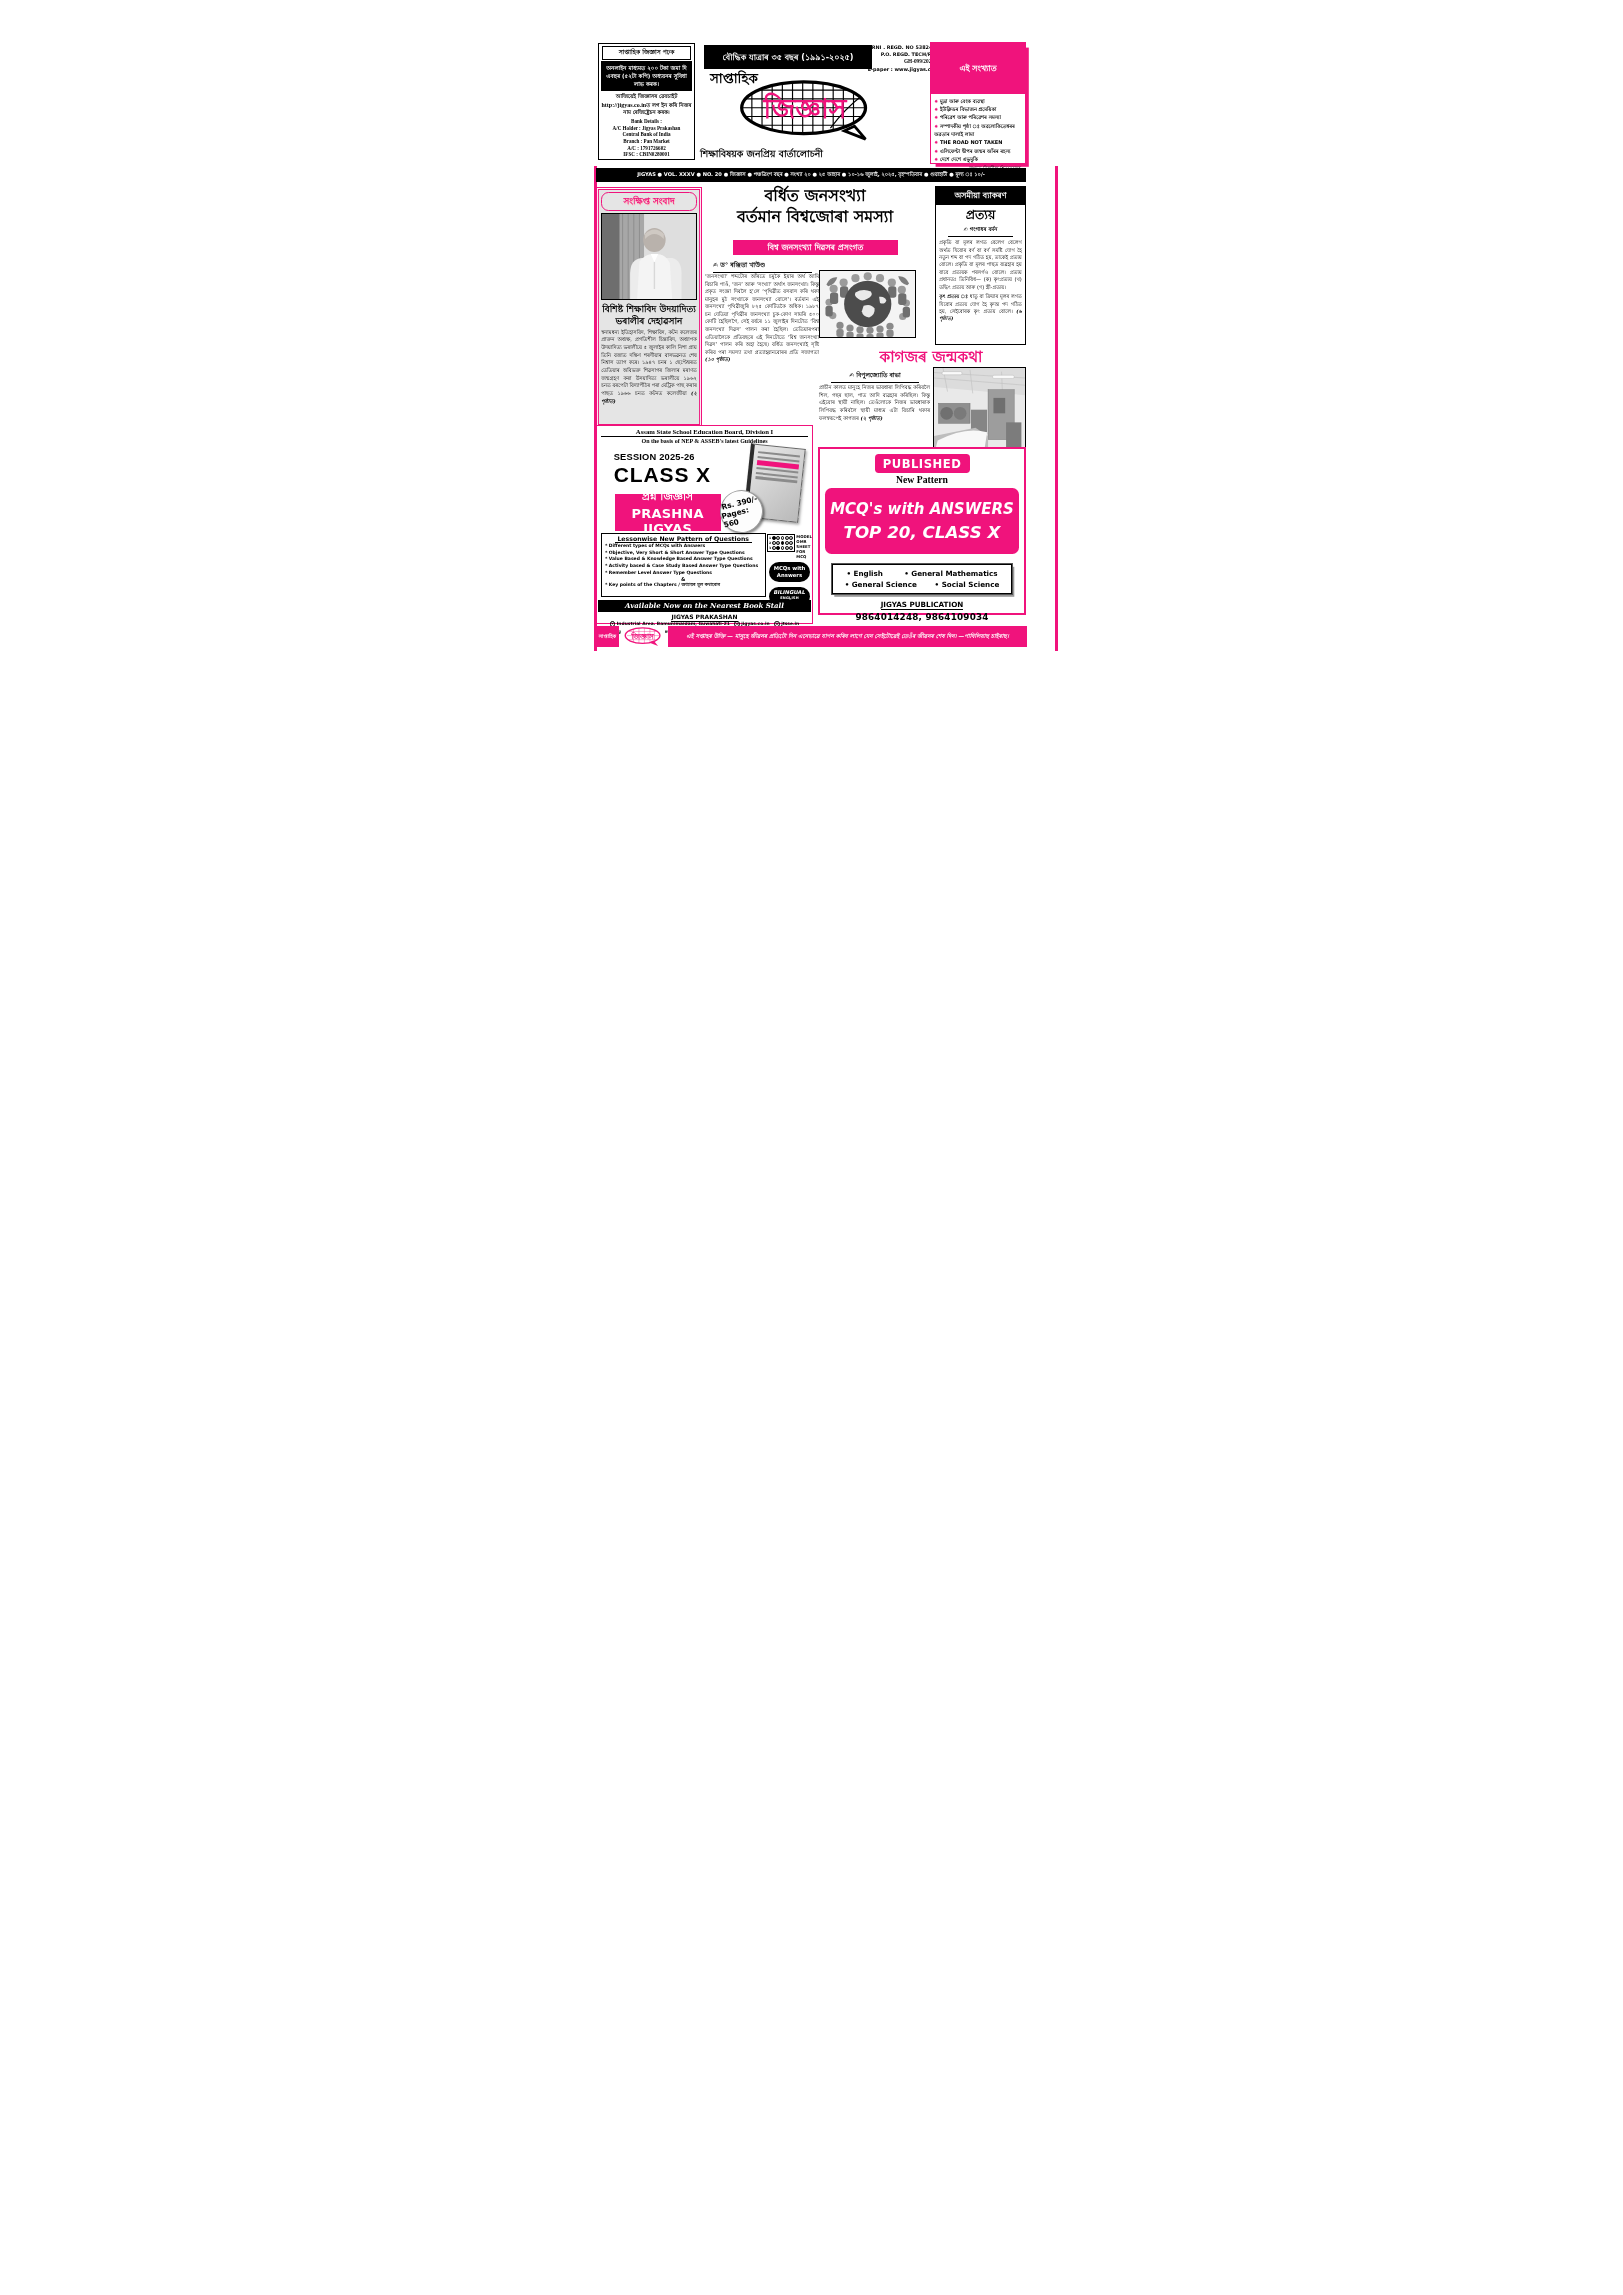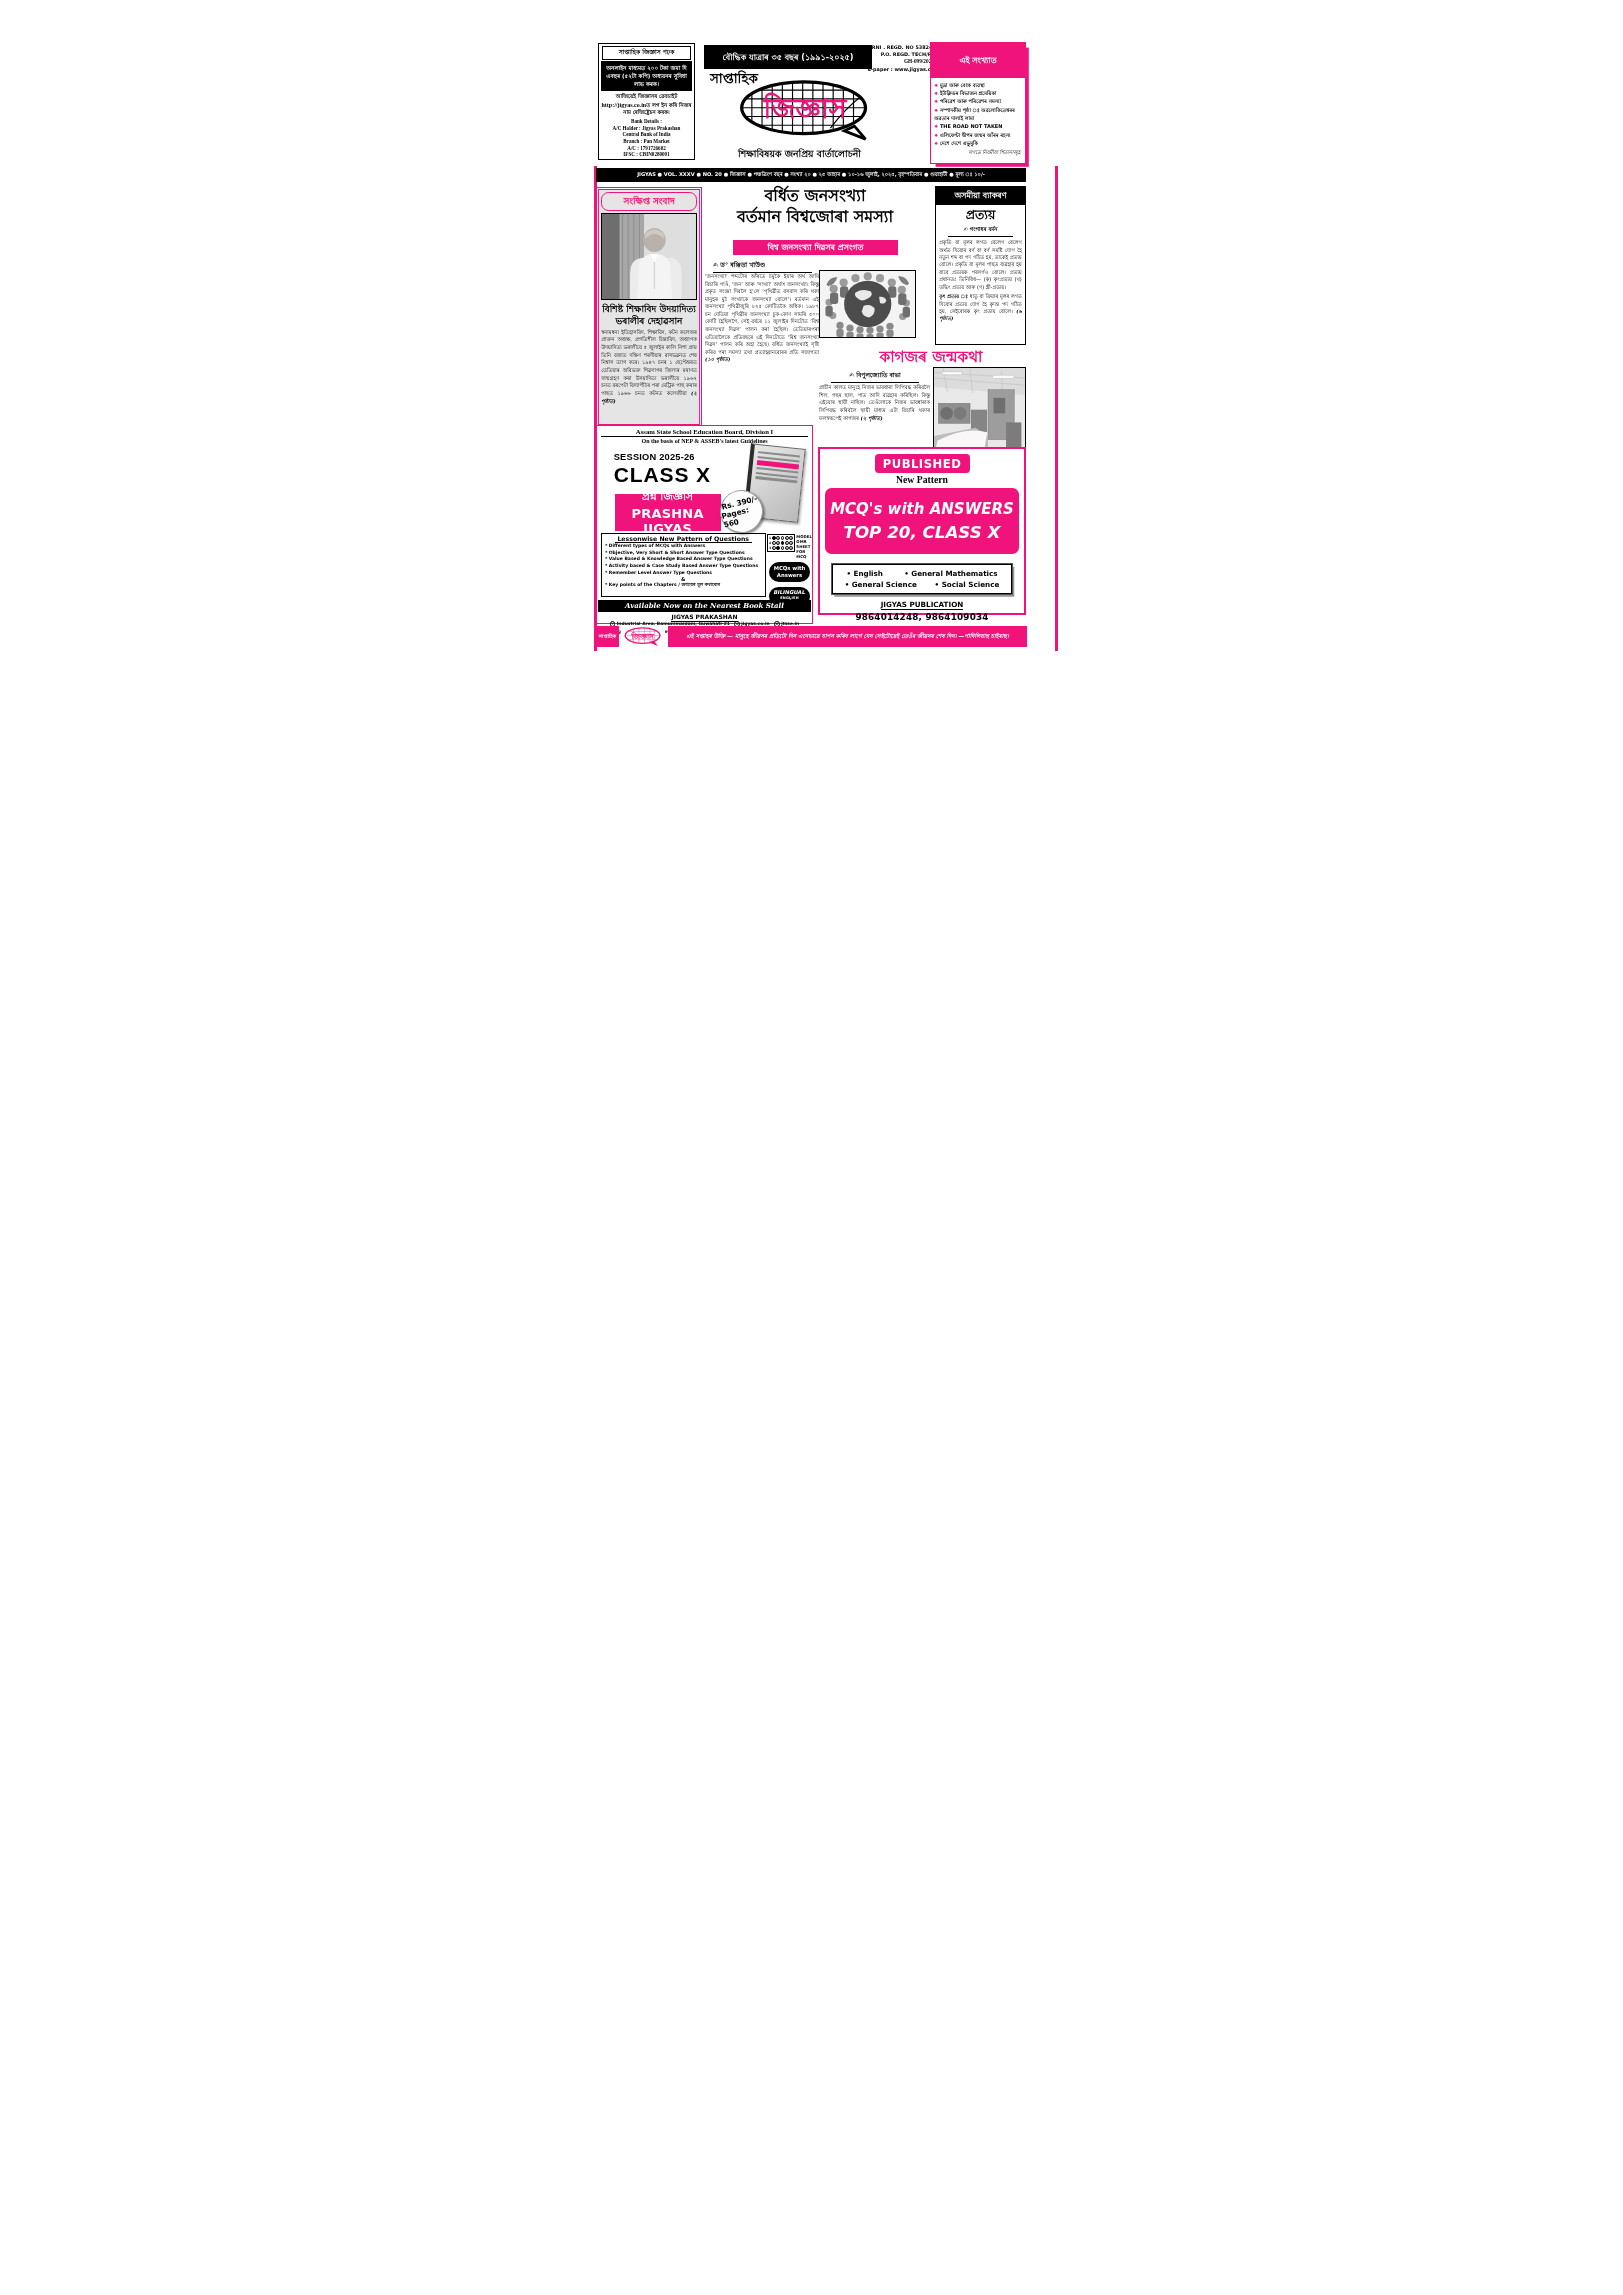--- a/index.html
+++ b/index.html
@@ -18,27 +18,27 @@
   .sub-top { border:0.9px solid #000; margin:0.5px 0.9px 1.4px; padding:0.5px 0.9px; text-align:center; font-weight:bold; font-size:6px; white-space:nowrap; overflow:hidden; }
   .sub-offer { background:#000; color:#fff; font-weight:bold; font-size:5.6px; text-align:center; padding:2.3px 1.4px; line-height:1.5; }
   .sub-web { font-size:5.3px; font-weight:bold; text-align:center; padding:1.9px 0.5px 0.9px; line-height:1.45; }
   .sub-url { font-family:"Liberation Serif",serif; font-size:6px; }
   .sub-bank { font-family:"Liberation Serif",serif; font-weight:bold; font-size:5.1px; text-align:center; line-height:1.32; }
 
   
   #banner35 { left:147px; top:45px; width:168px; height:24px; background:#000; color:#fff; font-weight:bold; font-size:8px; display:flex; align-items:center; justify-content:center; white-space:nowrap; }
   #weekly { left:153px; top:69px; font-size:13.4px; font-weight:bold; }
   #logo-main { left:181px; top:77px; width:134px; height:67px; }
-  #tagline { left:143px; top:147px; width:199px; text-align:center; font-size:9.3px; font-weight:bold; white-space:nowrap; }
+  #tagline { left:143px; top:147px; width:199px; text-align:left; font-size:9.3px; font-weight:bold; white-space:nowrap; }
   #rni { left:298px; top:44px; width:86px; text-align:right; font-weight:bold; font-size:4.9px; line-height:1.45; }
   .rni-serif { font-family:"Liberation Serif",serif; font-size:5.3px; }
 
   
   #contents-box { left:373px; top:42px; width:96px; height:122px; border:1.4px solid var(--pink); background:#fff; box-shadow:4.2px 4.2px 0 -1.4px var(--pink); }
-  .contents-title { background:var(--pink); color:#fff; text-align:center; font-weight:bold; font-size:7.9px; padding:11px 0; }
+  .contents-title { background:var(--pink); color:#fff; text-align:center; font-weight:bold; font-size:7.9px; padding:19px 0; }
   .contents-list { list-style:none; padding:2.8px 3.2px 0.9px; font-size:5px; font-weight:bold; line-height:1.6; }
   .contents-list .star { color:var(--pink); margin-right:1.9px; font-size:4.6px; }
   .contents-footer { font-style:italic; text-align:right; font-size:4.9px; padding:1.4px 4.6px 0 0; }
 
   
   #volbar { left:39px; top:168px; width:430px; height:14.3px; background:#000; color:#fff; display:flex; align-items:center; justify-content:center; font-size:5.1px; font-weight:bold; white-space:nowrap; overflow:hidden; }
 
   
   #brief { left:39px; top:187px; width:106px; height:240px; border:1.9px solid var(--pink); box-shadow:inset 0 0 0 0.9px #fff, inset 0 0 0 1.9px var(--pink); background:#e5e5e5; padding:2.8px; }
   .brief-head { margin:1.4px 0.9px 2.3px; border:1.9px double var(--pink); border-radius:7.4px; text-align:center; color:var(--pink); font-weight:bold; font-size:8.8px; padding:0.9px 0; text-shadow:0.5px 0.5px 0 #fbb; }

